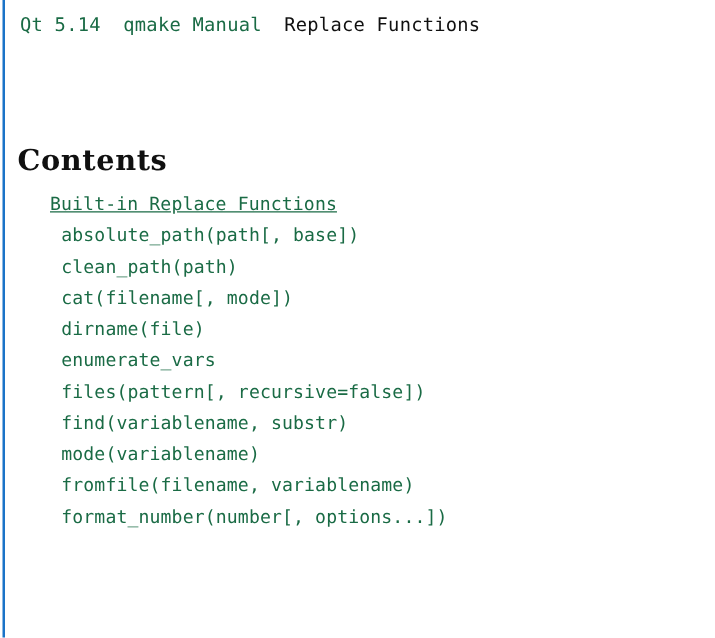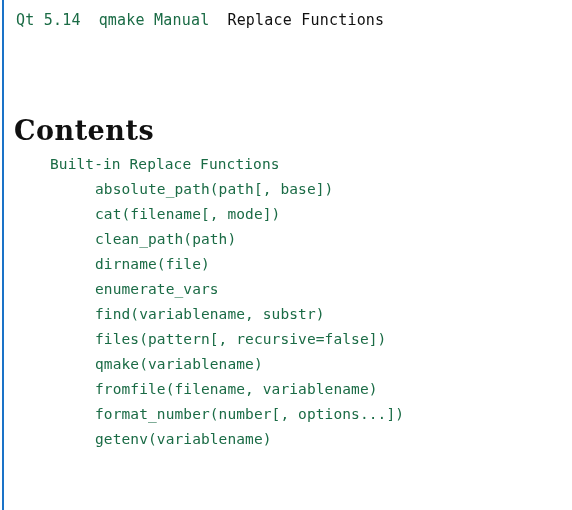--- a/index.html
+++ b/index.html
@@ -47,21 +47,21 @@
     display: inline-block;
     width: 18px;
   }
 
   
   #contents-heading {
     position: absolute;
     left: 14px;
     top: 115px;
     font-family: "DejaVu Serif", "Liberation Serif", serif;
-    font-size: 27px;
+    font-size: 23px;
     font-weight: bold;
     color: #101010;
     letter-spacing: 0.5px;
     text-align: center;
   }
 
   
   #toc {
     position: absolute;
     left: 0;
@@ -71,40 +71,39 @@
   .toc-item {
     display: block;
     font-size: 14.5px;
     line-height: 25px;
     height: 25px;
     color: #1a6b45;
     text-decoration: none;
     white-space: nowrap;
     letter-spacing: 0.1px;
   }
-  .toc-item.level-1 { padding-left: 50px; }
-  .toc-item.level-2 { padding-left: 95px; }
+  .toc-item.level-1 { padding-left: 40px; text-decoration: underline; }
+  .toc-item.level-2 { padding-left: 49px; }
 </style>
 </head>
 <body>
 
 <div id="left-rule"></div>
 
 <div id="breadcrumb">
   <a class="crumb" href="#">Qt 5.14</a><span class="crumb-gap"></span><a class="crumb" href="#">qmake Manual</a><span class="crumb-gap"></span><span class="crumb current">Replace Functions</span>
 </div>
 
 <div id="contents-heading">Contents</div>
 
 <nav id="toc">
   <a class="toc-item level-1" href="#">Built-in Replace Functions</a>
   <a class="toc-item level-2" href="#">absolute_path(path[, base])</a>
+  <a class="toc-item level-2" href="#">clean_path(path)</a>
   <a class="toc-item level-2" href="#">cat(filename[, mode])</a>
-  <a class="toc-item level-2" href="#">clean_path(path)</a>
   <a class="toc-item level-2" href="#">dirname(file)</a>
   <a class="toc-item level-2" href="#">enumerate_vars</a>
+  <a class="toc-item level-2" href="#">files(pattern[, recursive=false])</a>
   <a class="toc-item level-2" href="#">find(variablename, substr)</a>
-  <a class="toc-item level-2" href="#">files(pattern[, recursive=false])</a>
-  <a class="toc-item level-2" href="#">qmake(variablename)</a>
+  <a class="toc-item level-2" href="#">mode(variablename)</a>
   <a class="toc-item level-2" href="#">fromfile(filename, variablename)</a>
   <a class="toc-item level-2" href="#">format_number(number[, options...])</a>
-  <a class="toc-item level-2" href="#">getenv(variablename)</a>
 </nav>
 
 </body></html>

